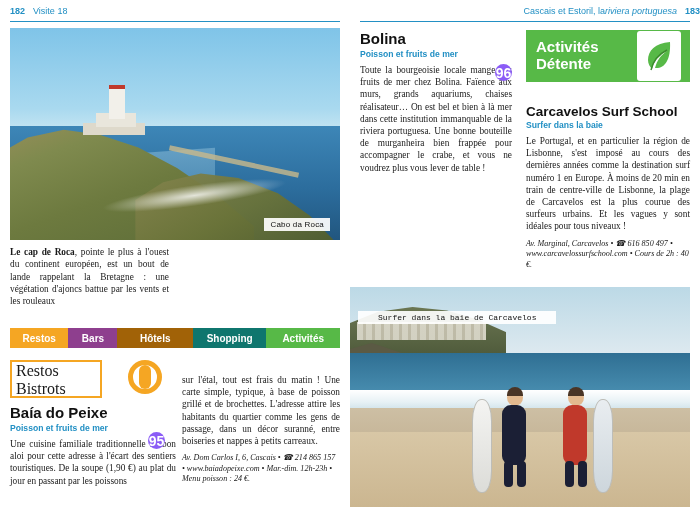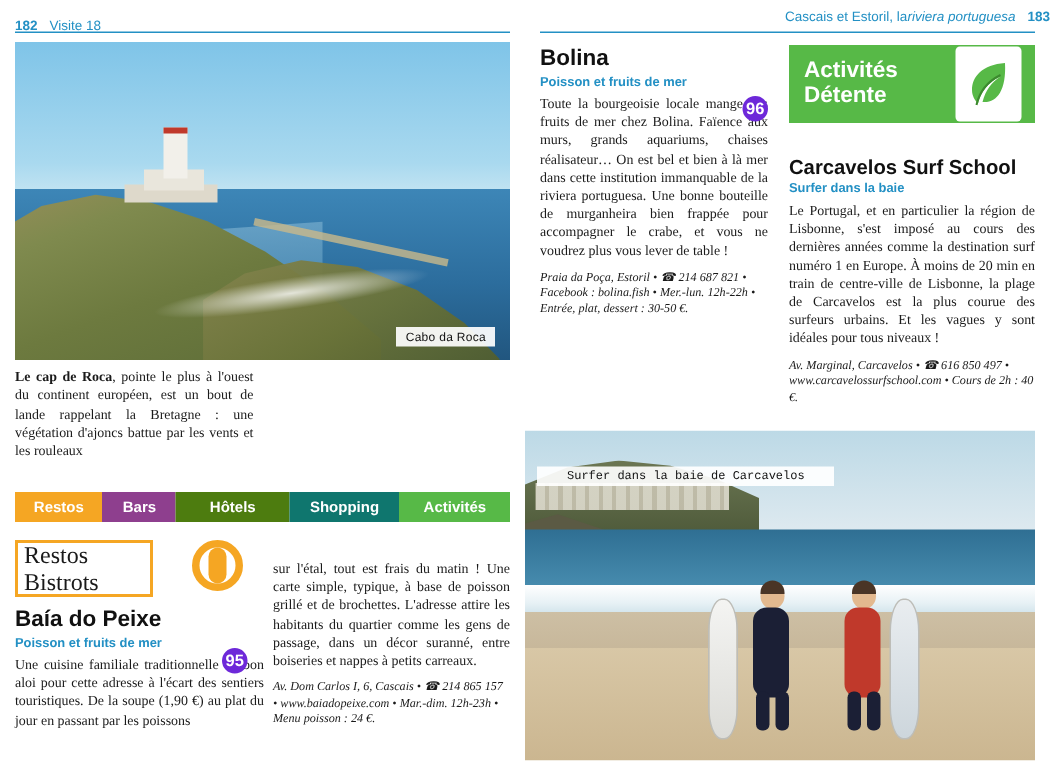--- a/index.html
+++ b/index.html
@@ -7,21 +7,21 @@
     width:700px;height:517px;
     background:#ffffff;
     font-family:"Liberation Serif", serif;
     color:#1a1a1a;
     overflow:hidden;
     position:relative;
   }
   .page{position:absolute;inset:0;}
   
   .hdr{position:absolute;top:0;height:22px;font-family:"Liberation Sans",sans-serif;font-size:9px;display:flex;align-items:center;}
-  .hdr-left{left:0;width:350px;padding-left:10px;color:#2390c4;align-items:flex-end;}
+  .hdr-left{left:0;width:350px;padding-left:10px;color:#2390c4;}
   .hdr-right{left:350px;width:350px;justify-content:flex-end;padding-right:10px;color:#2390c4;}
   .hdr-left .pg{font-weight:bold;margin-right:8px;color:#2390c4;}
   .hdr-right .pg{font-weight:bold;margin-left:8px;color:#2390c4;}
   .hdr-right .ital{font-style:italic;}
   .rule{position:absolute;height:1px;background:#2390c4;top:21px;}
   .rule-l{left:10px;width:330px;}
   .rule-r{left:360px;width:330px;}
   
   .photo-roca{
     position:absolute;left:10px;top:28px;width:330px;height:212px;
@@ -50,39 +50,39 @@
   }
   
   .roca-text{position:absolute;left:10px;top:246px;width:330px;display:flex;gap:12px;}
   .roca-text p{margin:0;font-size:9.3px;line-height:12.3px;text-align:justify;width:159px;}
   .roca-text b{font-weight:bold;}
   
   .tabs{position:absolute;left:10px;top:328px;width:330px;height:20px;display:flex;font-family:"Liberation Sans",sans-serif;font-size:10px;font-weight:bold;color:#fff;}
   .tab{display:flex;align-items:center;justify-content:center;height:20px;}
   .t1{background:#f5a623;width:62px;}
   .t2{background:#8e3f8e;width:52px;}
-  .t3{background:#4d7c0f;width:80px;}
+  .t3{background:#a16207;width:80px;}
   .t4{background:#0f766e;width:78px;}
   .t5{background:#57b947;width:78px;}
   .rubric-box{position:absolute;left:10px;top:360px;width:92px;height:38px;border:2px solid #f5a623;box-sizing:border-box;}
   .rubric-txt{position:absolute;left:16px;top:362px;}
   .ico-plate{position:absolute;left:128px;top:360px;width:34px;height:34px;}
   .ico-plate .o{position:absolute;inset:0;border:5px solid #f5a623;border-radius:50%;}
   .ico-plate .i{position:absolute;left:11px;top:5px;width:12px;height:24px;background:#f5a623;border-radius:6px;}
   
   .poi-left{position:absolute;left:10px;top:404px;width:166px;}
   .poi-title{font-family:"Liberation Sans",sans-serif;font-weight:bold;font-size:15px;color:#111;margin:0 0 2px;}
   .poi-sub{font-family:"Liberation Sans",sans-serif;font-weight:bold;font-size:8.6px;color:#2390c4;margin:0 0 5px;}
   .poi-body{font-size:9.3px;line-height:12.2px;text-align:justify;margin:0;}
   .poi-right{position:absolute;left:182px;top:374px;width:158px;}
   .info{font-size:8.1px;line-height:10.6px;font-style:italic;margin:6px 0 0;}
   .badge{
     position:absolute;width:17px;height:17px;border-radius:50%;
-    background:#6d28d9;color:#fff;font-family:"Liberation Sans",sans-serif;
-    font-size:11px;font-weight:bold;display:flex;align-items:center;justify-content:center;
+    background:#8b5cf6;color:#fff;font-family:"Liberation Sans",sans-serif;
+    font-size:14px;font-weight:bold;display:flex;align-items:center;justify-content:center;
   }
   
   .col-r{position:absolute;left:360px;top:0;width:330px;height:517px;}
   .bolina{position:absolute;left:0;top:30px;width:152px;}
   .act-box{position:absolute;left:166px;top:30px;width:164px;height:52px;background:#57b947;}
   .act-box .lbl{font-family:"Liberation Sans",sans-serif;font-weight:bold;color:#fff;font-size:15px;line-height:17px;padding:8px 0 0 10px;}
   .leaf{position:absolute;right:9px;top:31px;width:44px;height:50px;background:#fff;border-radius:3px;display:flex;align-items:center;justify-content:center;}
   .leaf svg{display:block;}
   .surf{position:absolute;left:166px;top:104px;width:164px;}
   .surf h3{font-family:"Liberation Sans",sans-serif;font-weight:bold;font-size:13.5px;margin:0 0 1px;line-height:15px;color:#111;}
@@ -177,21 +177,20 @@
     <p class="poi-body">sur l'étal, tout est frais du matin ! Une carte simple, typique, à base de poisson grillé et de brochettes. L'adresse attire les habitants du quartier comme les gens de passage, dans un décor suranné, entre boiseries et nappes à petits carreaux.</p>
     <p class="info">Av. Dom Carlos I, 6, Cascais • ☎ 214 865 157 • www.baiadopeixe.com • Mar.-dim. 12h-23h • Menu poisson : 24 €.</p>
   </div>
 
   <div class="col-r">
 
     <div class="bolina">
       <p class="poi-title">Bolina</p>
       <p class="poi-sub">Poisson et fruits de mer</p>
       <p class="poi-body">Toute la bourgeoisie locale mange des fruits de mer chez Bolina. Faïence aux murs, grands aquariums, chaises réalisateur… On est bel et bien à là mer dans cette institution immanquable de la riviera portuguesa. Une bonne bouteille de murganheira bien frappée pour accompagner le crabe, et vous ne voudrez plus vous lever de table !</p>
-      <p class="info">Praia da Poça, Estoril • ☎ 214 687 821 • Facebook : bolina.fish • Mer.-lun. 12h-22h • Entrée, plat, dessert : 30-50 €.</p>
     </div>
     <div class="badge" style="left:135px;top:64px;">96</div>
 
     <div class="act-box">
       <div class="lbl">
         <div>Activités</div>
         <div>Détente</div>
       </div>
     </div>
     <div class="leaf">

